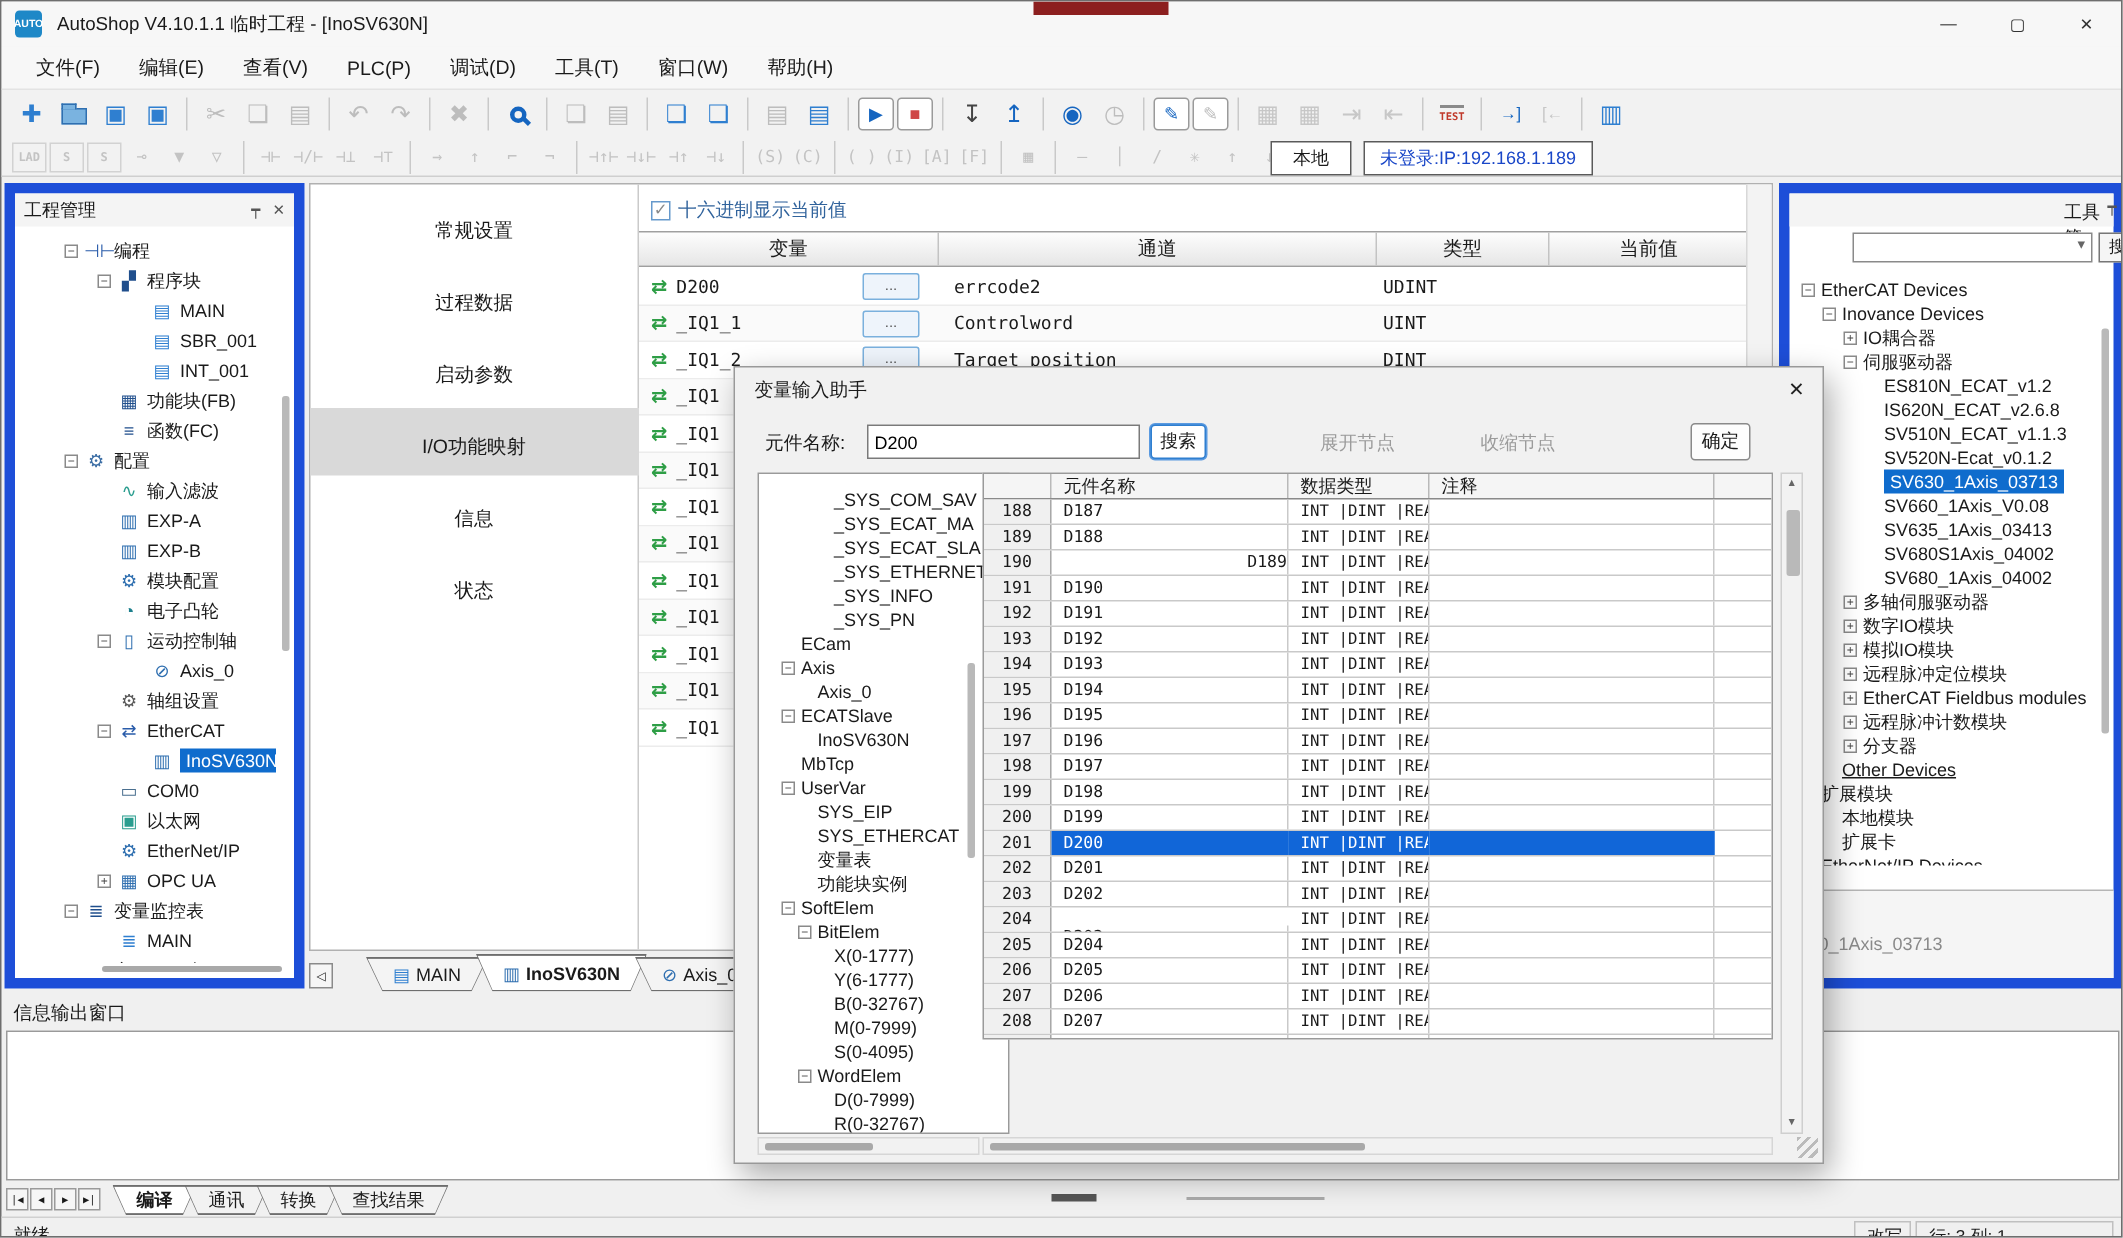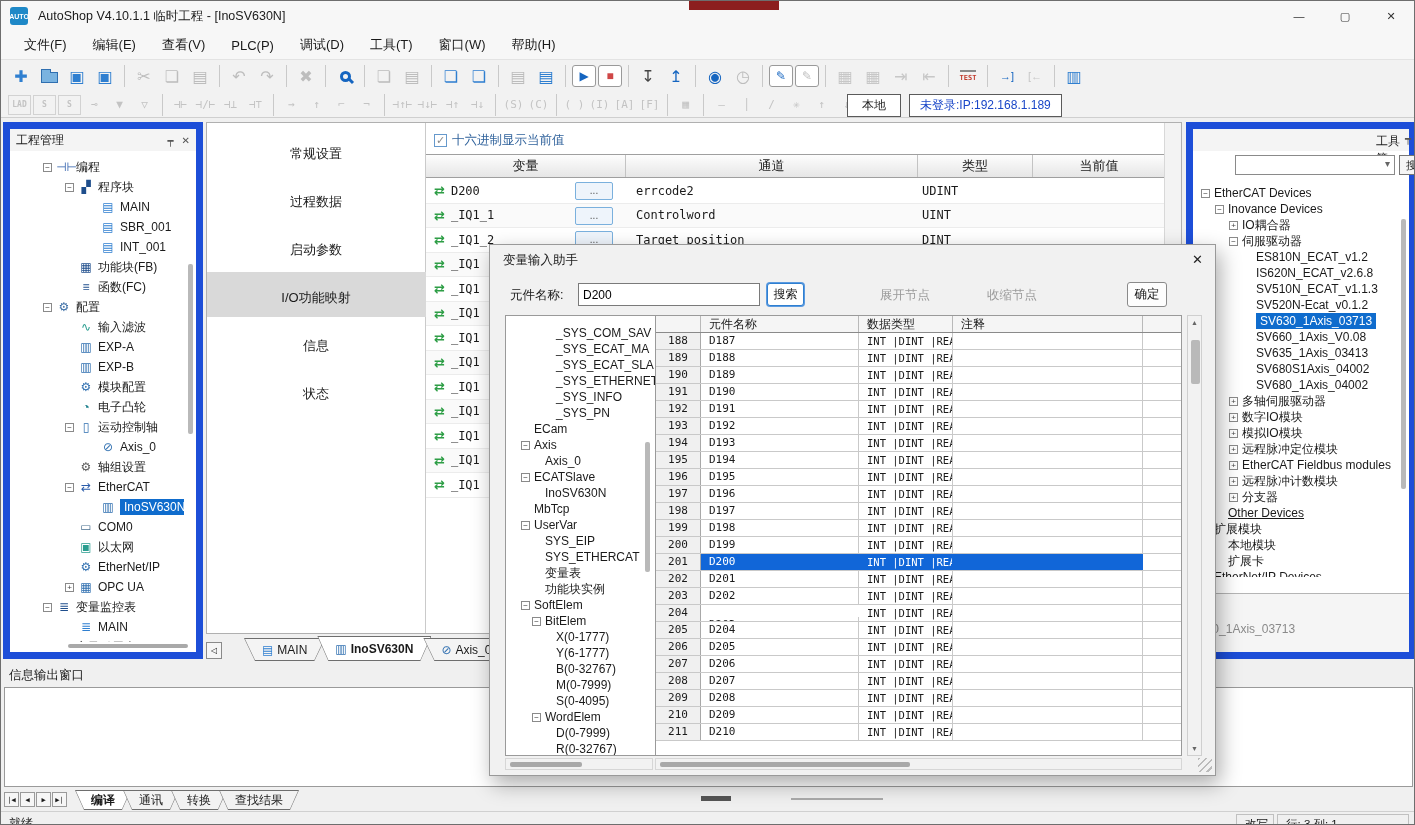--- a/index.html
+++ b/index.html
@@ -105,21 +105,21 @@
 
 #dialog{position:absolute;left:488px;top:243px;width:727px;height:532px;background:#f1f1f1;border:1px solid #999;box-shadow:4px 8px 20px rgba(0,0,0,.33);z-index:40}
 .dtitle{height:30px;display:flex;align-items:center;padding:0 13px;font-size:12.5px}
 .dclose{position:absolute;right:12px;top:7px;font-size:13px;color:#222}
 .dlabel{position:absolute;left:20px;top:42px;font-size:12.5px}
 .dinput{position:absolute;left:88px;top:38px;width:182px;height:23px;border:1px solid #7a7a7a;font-size:12px;padding:0 4px;background:#fff}
 .dsearch{position:absolute;left:277px;top:38px;width:37px;height:23px;background:#fff;border:1px solid #2f7fd0;box-shadow:0 0 0 1px #5a9ae0;border-radius:3px;font-size:12px;text-align:center;line-height:21px}
 .dgray{position:absolute;top:42px;color:#9b9b9b;font-size:12.5px}
 .dok{position:absolute;left:637px;top:37px;width:40px;height:25px;background:#fdfdfd;border:1px solid #8a8a8a;border-radius:3px;font-size:12.5px;text-align:center;line-height:23px}
 .dtreebox{position:absolute;left:15px;top:70px;width:168px;height:441px;background:#fff;border:1px solid #9a9a9a;overflow:hidden}
-.dtablebox{position:absolute;left:165px;top:70px;width:527px;height:441px;background:#fff;border:1px solid #9a9a9a;overflow:hidden}
+.dtablebox{position:absolute;left:165px;top:70px;width:527px;height:378px;background:#fff;border:1px solid #9a9a9a;overflow:hidden}
 .dthead{display:flex;height:17px;background:#f5f5f5;border-bottom:1px solid #8a8a8a}
 .dthc{font-size:12px;padding-left:8px;border-right:1px solid #b9b9b9;flex:none;line-height:16px}
 .dtrow{display:flex;height:17px;border-bottom:1px solid #c9c9c9}
 .dtc{flex:none;overflow:hidden;white-space:nowrap;border-right:1px solid #c9c9c9;line-height:16px}
 .dtc.num{background:#f0f0f0;text-align:center;font-family:"DejaVu Sans Mono",monospace;font-size:11px;border-right:1px solid #a8a8a8}
 .dtc.val{font-family:"DejaVu Sans Mono",monospace;font-size:11px;padding-left:8px}
 .dtrow.sel .dtc.val{background:#1166d8;color:#fff;border-right-color:#1166d8}
 .dvscroll{position:absolute;left:697px;top:70px;width:15px;height:441px;background:#f2f2f2;border:1px solid #cfcfcf}
 .dvscroll .arr{display:block;text-align:center;font-size:7px;color:#666;height:13px;line-height:13px}
 .dhscroll{position:absolute;height:12px;background:#f2f2f2;border:1px solid #d6d6d6}
@@ -942,21 +942,21 @@
             <div class="dtc val" style="width: 190px;"></div>
           </div>
           <div class="dtrow">
             <div class="dtc num" style="width: 45px;">189</div>
             <div class="dtc val" style="width: 158px;">D188</div>
             <div class="dtc val" style="width: 94px; font-size: 10.5px;">INT |DINT |REAL</div>
             <div class="dtc val" style="width: 190px;"></div>
           </div>
           <div class="dtrow">
             <div class="dtc num" style="width: 45px;">190</div>
-            <div class="dtc val" style="width: 158px;">D189</div>
+            <div class="dtc val" style="width: 158px; text-align: right;">D189</div>
             <div class="dtc val" style="width: 94px; font-size: 10.5px;">INT |DINT |REAL</div>
             <div class="dtc val" style="width: 190px;"></div>
           </div>
           <div class="dtrow">
             <div class="dtc num" style="width: 45px;">191</div>
             <div class="dtc val" style="width: 158px;">D190</div>
             <div class="dtc val" style="width: 94px; font-size: 10.5px;">INT |DINT |REAL</div>
             <div class="dtc val" style="width: 190px;"></div>
           </div>
           <div class="dtrow">

